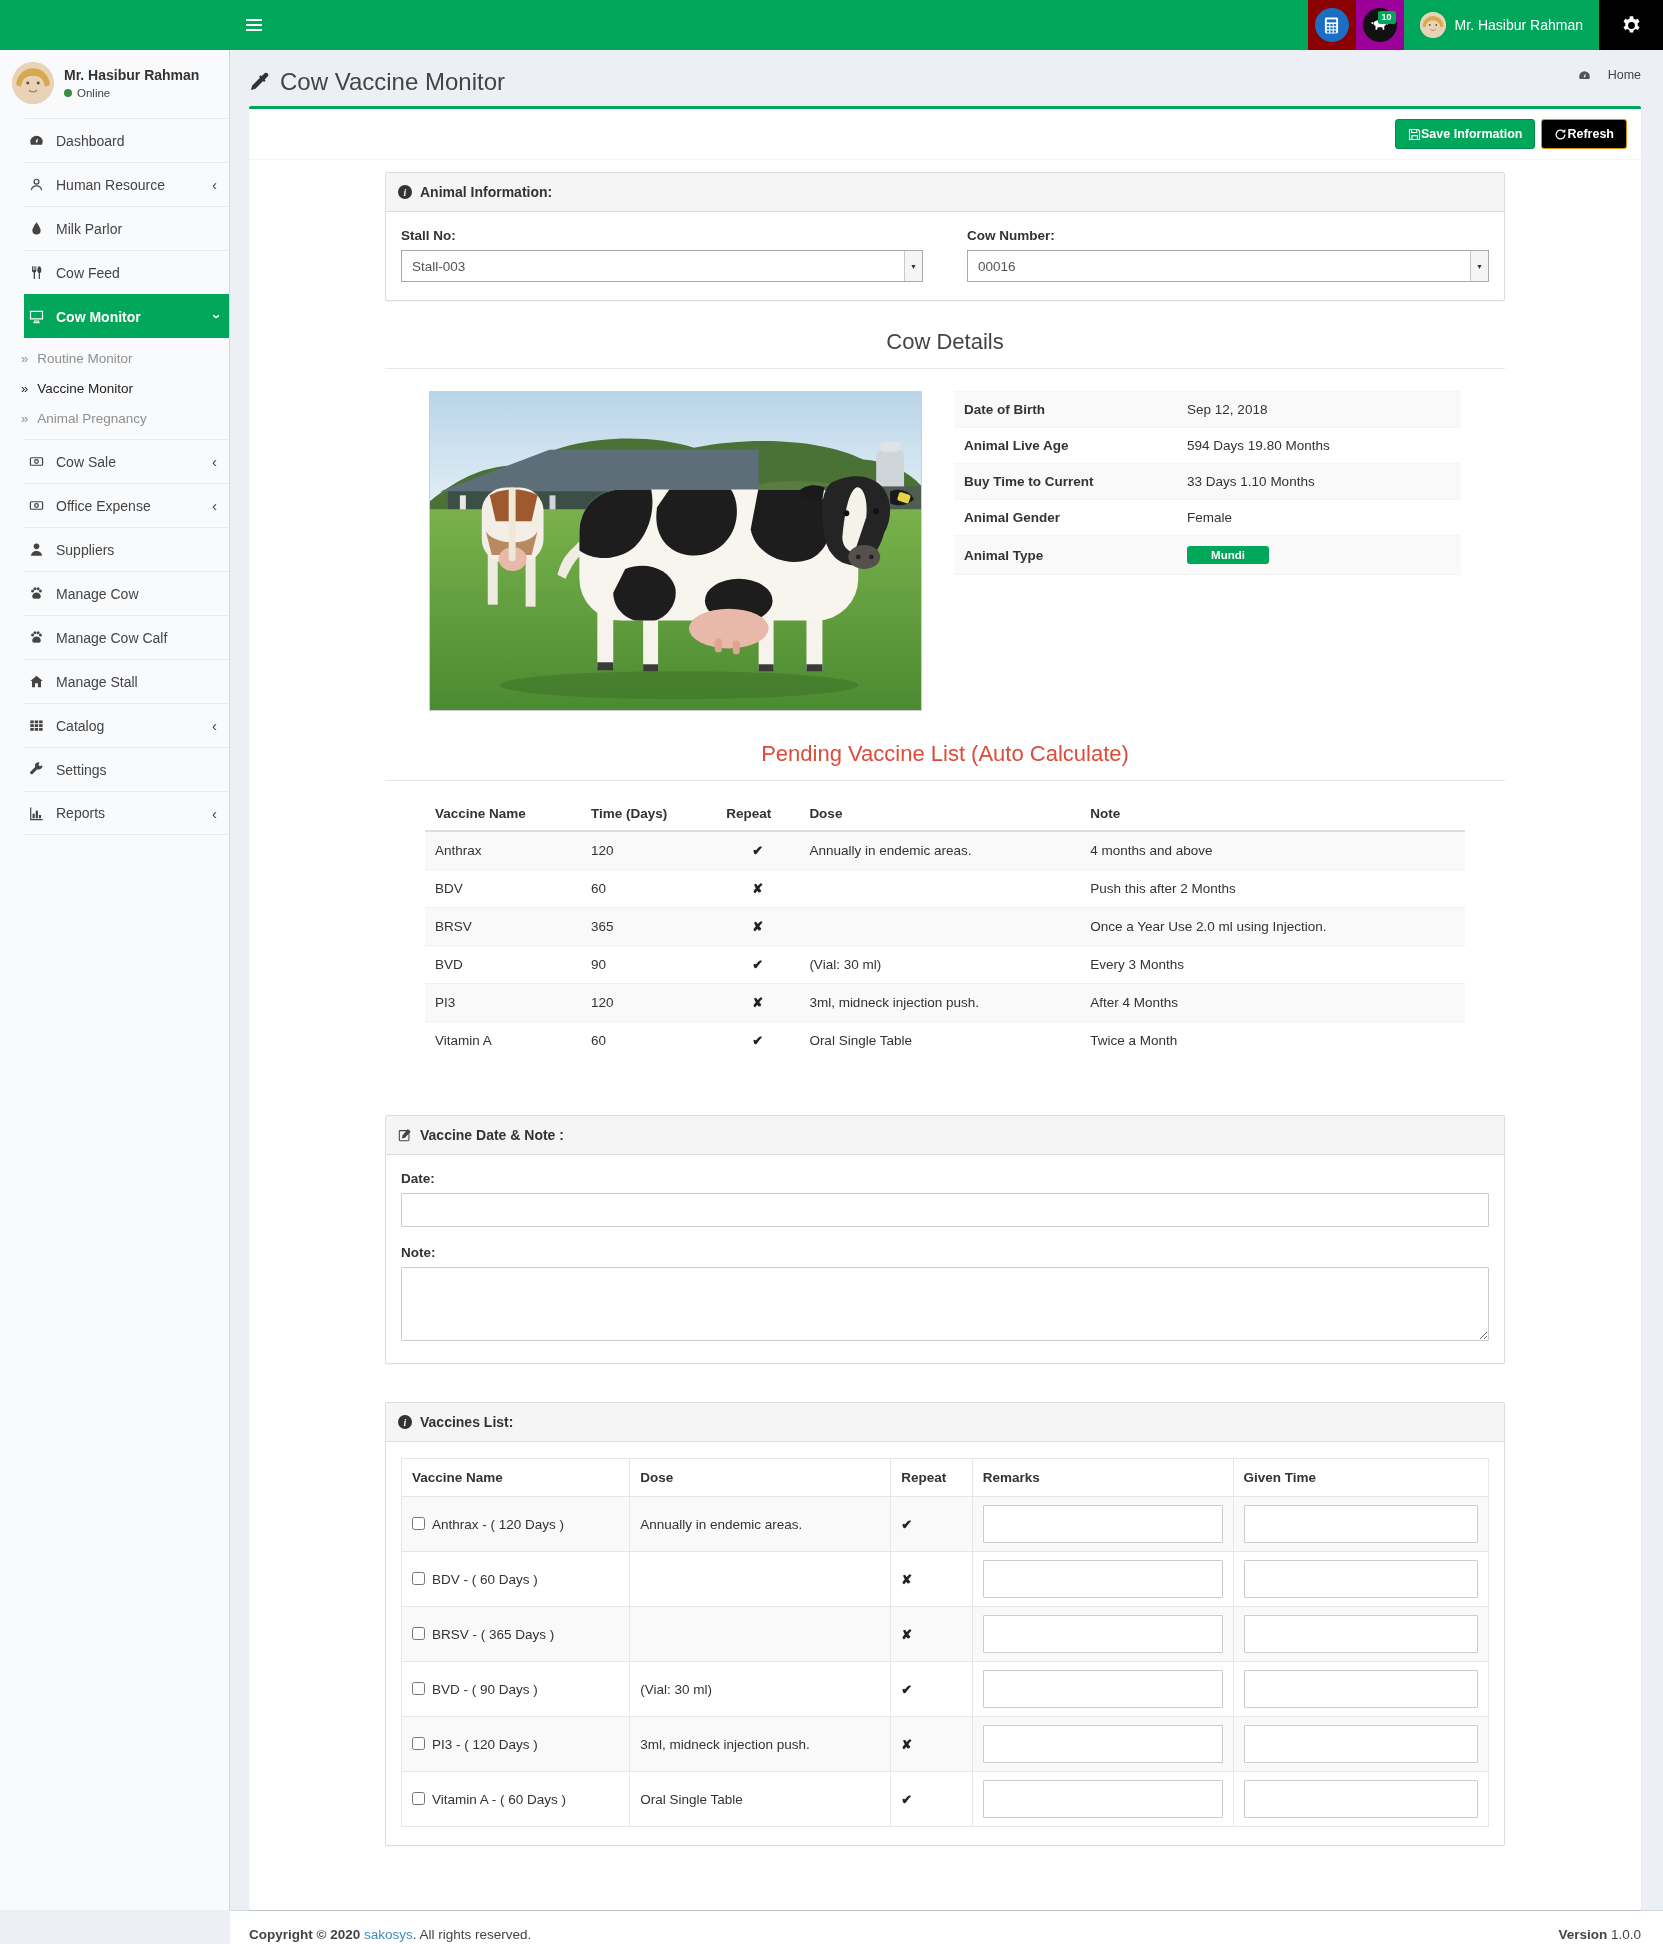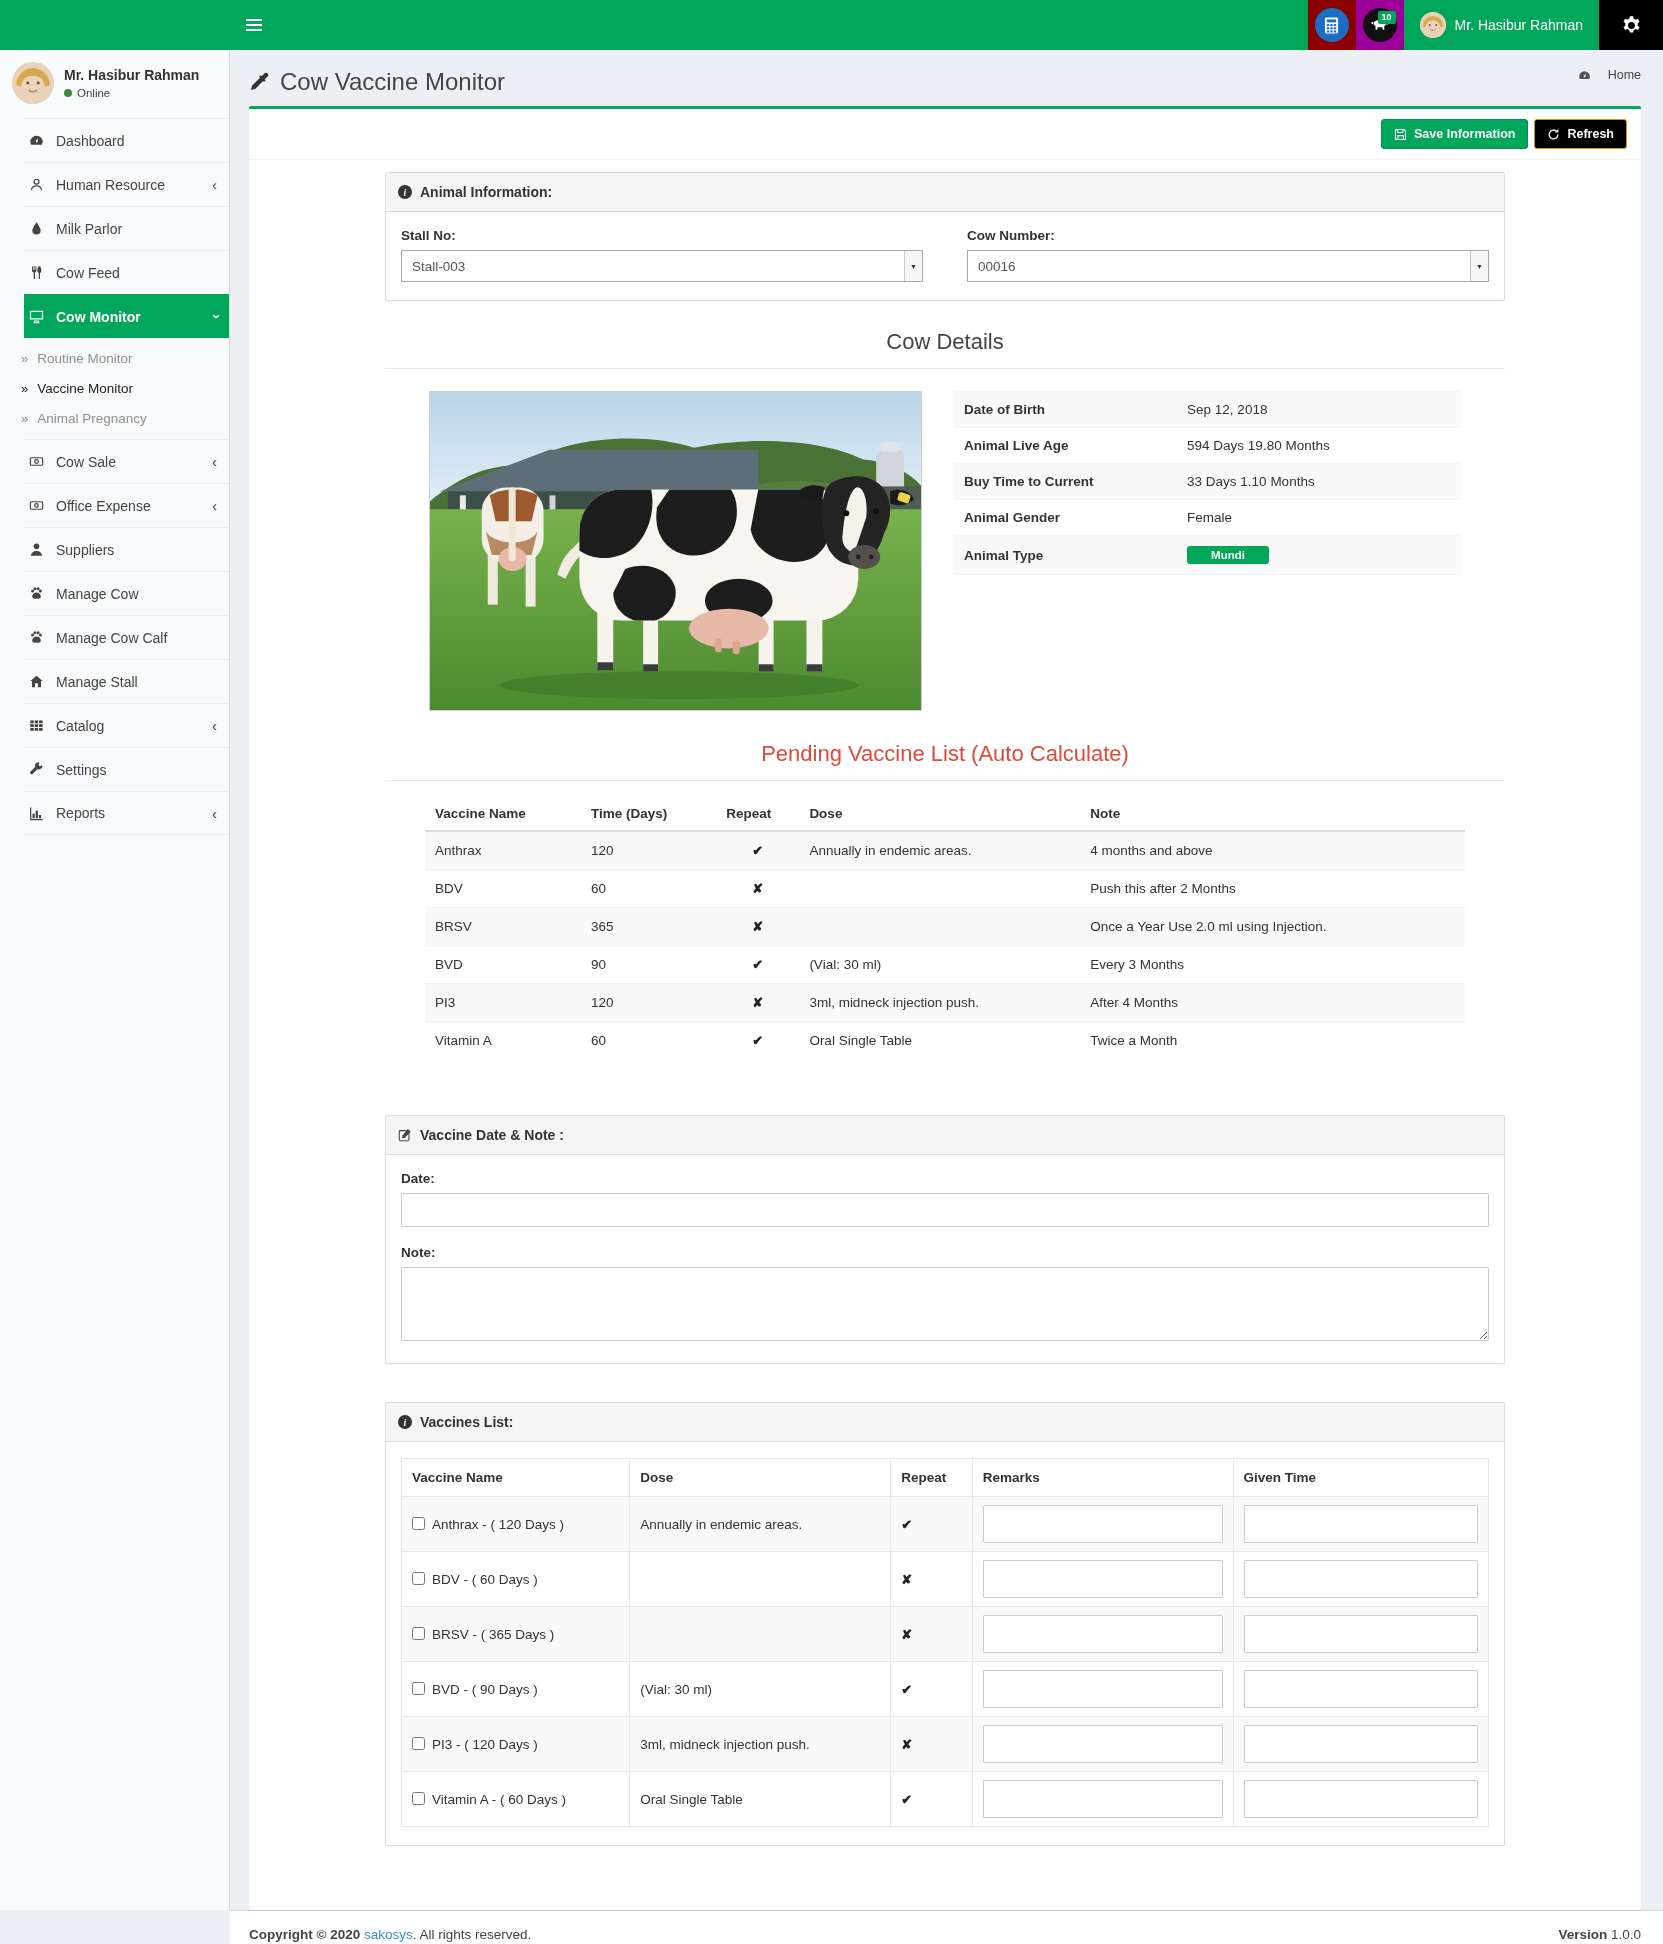--- a/index.html
+++ b/index.html
@@ -58,21 +58,21 @@
   .submenu-item.active { color: #222; }
 
   
   .content-header { display: flex; justify-content: space-between; align-items: flex-start; padding: 18px 22px 10px 19px; }
   .page-title { display: flex; align-items: center; gap: 10px; font-size: 24px; font-weight: normal; color: #444; }
   .breadcrumb { display: flex; align-items: center; gap: 17px; font-size: 12.5px; color: #444; cursor: pointer; }
 
   
   .box { margin: 0 22px 0 19px; background: #fff; border-top: 3px solid #00a65a; border-radius: 2px; box-shadow: 0 1px 1px rgba(0,0,0,0.1); padding-bottom: 64px; }
   .box-header { display: flex; justify-content: flex-end; gap: 6px; padding: 10px 14px; border-bottom: 1px solid #f4f4f4; }
-  .btn { display: inline-flex; align-items: center; gap: 7px; font-size: 12.5px; font-weight: bold; color: #fff; border-radius: 3px; padding: 7px 12px; border: 1px solid transparent; cursor: pointer; font-family: inherit; }
+  .btn { display: inline-flex; align-items: center; font-size: 12.5px; font-weight: bold; color: #fff; border-radius: 3px; padding: 7px 12px; border: 1px solid transparent; cursor: pointer; font-family: inherit; }
   .btn-green { background: #00a65a; border-color: #008d4c; }
   .btn-orange { background: #000000; border-color: #e08e0b; }
   .inner { width: 1120px; margin: 0 auto; }
 
   
   .panel { border: 1px solid #ddd; border-radius: 2px; background: #fff; box-shadow: 0 1px 1px rgba(0,0,0,0.04); }
   .panel-1 { margin-top: 12px; }
   .panel-2 { margin-top: 56px; }
   .panel-3 { margin-top: 38px; }
   .panel-header { display: flex; align-items: center; gap: 8px; background: #f5f5f5; border-bottom: 1px solid #ddd; padding: 11px 12px; font-size: 14px; font-weight: bold; color: #333; }

